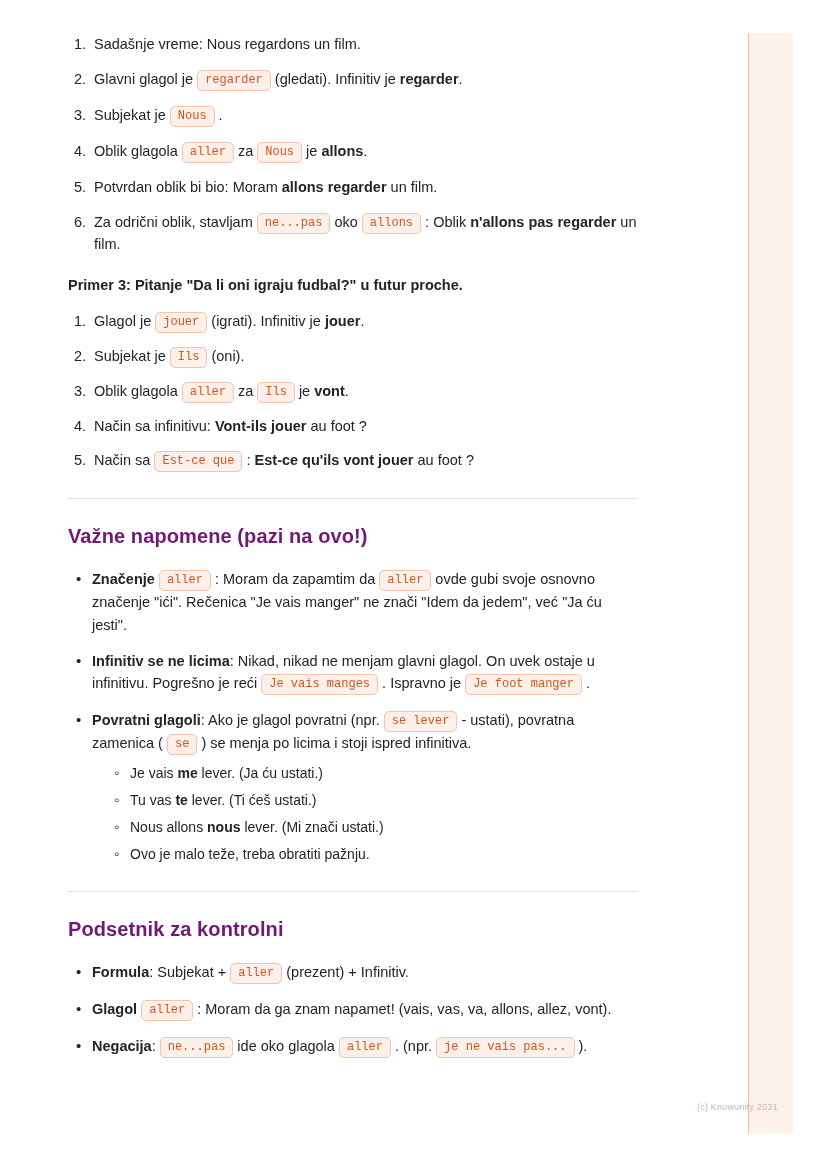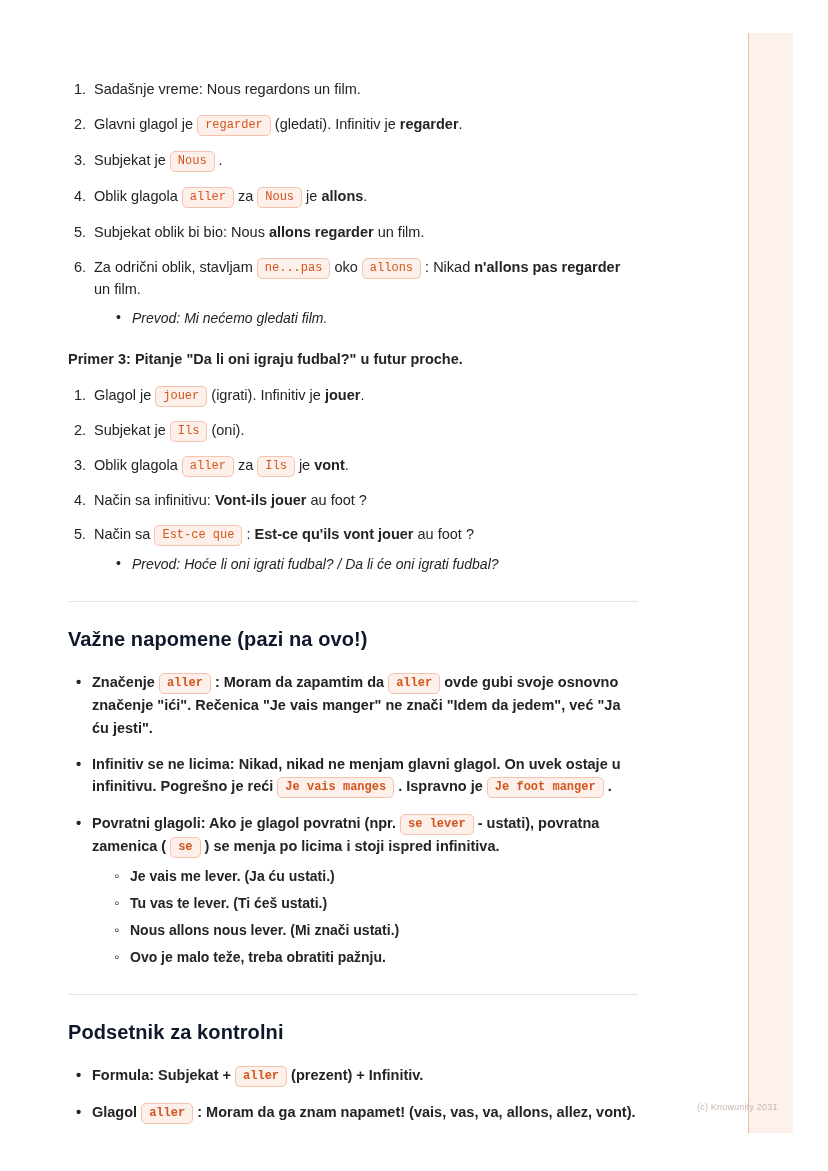--- a/index.html
+++ b/index.html
@@ -37,37 +37,35 @@
     top: 1102px;
     font-size: 9px;
     color: #c9b6ae;
     letter-spacing: 0.2px;
   }
   .content {
     position: absolute;
     left: 68px;
     top: 34px;
     width: 570px;
-    margin-top: 45px;
   }
   ol, ul {
     margin: 0;
     padding: 0 0 0 22px;
   }
   ol { list-style: decimal; }
   ol > li {
     margin-bottom: 14px;
     font-size: 14.5px;
     line-height: 1.45;
     padding-left: 4px;
   }
   ul.dash {
     list-style: none;
     padding-left: 6px;
-    font-weight: bold;
   }
   ul.dash > li {
     position: relative;
     padding-left: 18px;
     margin-bottom: 14px;
     font-size: 14.5px;
     line-height: 1.55;
   }
   ul.dash > li::before {
     content: "\2022";
@@ -114,21 +112,21 @@
     vertical-align: 1px;
   }
   .para-head {
     font-size: 14.5px;
     font-weight: bold;
     margin: 22px 0 18px 0;
     color: #222426;
   }
   h2.section {
     font-size: 20px;
-    color: #0f172a;
+    color: #701a75;
     font-weight: bold;
     margin: 0 0 20px 0;
     letter-spacing: 0.1px;
   }
   hr.sep {
     border: none;
     border-top: 1px solid #e3e3e3;
     margin: 26px 0 26px 0;
     width: 570px;
   }
@@ -143,36 +141,32 @@
   <div class="right-panel"></div>
   <div class="watermark">(c) Knowunity 2031</div>
 
   <div class="content">
 
     <ol class="block">
         <li><span>Sadašnje vreme: Nous regardons un film.</span></li>
         <li><span>Glavni glagol je </span><code>regarder</code><span> (gledati). Infinitiv je </span><strong>regarder</strong><span>.</span></li>
         <li><span>Subjekat je </span><code>Nous</code><span> .</span></li>
         <li><span>Oblik glagola </span><code>aller</code><span> za </span><code>Nous</code><span> je </span><strong>allons</strong><span>.</span></li>
-        <li><span>Subjekat oblik bi bio: Nous </span><strong>allons regarder</strong><span> un film.</span></li>
-        <li><span>Za odrični oblik, stavljam </span><code>ne...pas</code><span> oko </span><code>allons</code><span> : Nikad </span><strong>n'allons pas regarder</strong><span> un film.</span><ul class="sub ">
-            <li><em>Prevod: Mi nećemo gledati film.</em></li>
-          </ul></li>
+        <li><span>Potvrdan oblik bi bio: Moram </span><strong>allons regarder</strong><span> un film.</span></li>
+        <li><span>Za odrični oblik, stavljam </span><code>ne...pas</code><span> oko </span><code>allons</code><span> : Oblik </span><strong>n'allons pas regarder</strong><span> un film.</span></li>
       </ol>
 
     <div class="para-head">Primer 3: Pitanje "Da li oni igraju fudbal?" u futur proche.</div>
 
     <ol class="block list-tight">
         <li><span>Glagol je </span><code>jouer</code><span> (igrati). Infinitiv je </span><strong>jouer</strong><span>.</span></li>
         <li><span>Subjekat je </span><code>Ils</code><span> (oni).</span></li>
         <li><span>Oblik glagola </span><code>aller</code><span> za </span><code>Ils</code><span> je </span><strong>vont</strong><span>.</span></li>
         <li><span>Način sa infinitivu: </span><strong>Vont-ils jouer</strong><span> au foot ?</span></li>
-        <li><span>Način sa </span><code>Est-ce que</code><span> : </span><strong>Est-ce qu'ils vont jouer</strong><span> au foot ?</span><ul class="sub ">
-            <li><em>Prevod: Hoće li oni igrati fudbal? / Da li će oni igrati fudbal?</em></li>
-          </ul></li>
+        <li><span>Način sa </span><code>Est-ce que</code><span> : </span><strong>Est-ce qu'ils vont jouer</strong><span> au foot ?</span></li>
       </ol>
 
     <hr class="sep">
 
     <h2 class="section">Važne napomene (pazi na ovo!)</h2>
 
     <ul class="dash">
         <li><strong>Značenje </strong><code>aller</code><span> : Moram da zapamtim da </span><code>aller</code><span> ovde gubi svoje osnovno značenje "ići". Rečenica "Je vais manger" ne znači "Idem da jedem", već "Ja ću jesti".</span></li>
         <li><strong>Infinitiv se ne licima</strong><span>: Nikad, nikad ne menjam glavni glagol. On uvek ostaje u infinitivu. Pogrešno je reći </span><code>Je vais manges</code><span> . Ispravno je </span><code>Je foot manger</code><span> .</span></li>
         <li><strong>Povratni glagoli</strong><span>: Ako je glagol povratni (npr. </span><code>se lever</code><span> - ustati), povratna zamenica ( </span><code>se</code><span> ) se menja po licima i stoji ispred infinitiva.</span><ul class="sub circ">
@@ -183,16 +177,17 @@
           </ul></li>
       </ul>
 
     <hr class="sep">
 
     <h2 class="section">Podsetnik za kontrolni</h2>
 
     <ul class="dash">
         <li><strong>Formula</strong><span>: Subjekat + </span><code>aller</code><span> (prezent) + Infinitiv.</span></li>
         <li><strong>Glagol </strong><code>aller</code><span> : Moram da ga znam napamet! (vais, vas, va, allons, allez, vont).</span></li>
+        <li><strong>Negacija</strong><span>: </span><code>ne...pas</code><span> ide oko glagola </span><code>aller</code><span> . (npr. </span><code>je ne vais pas...</code><span> ).</span></li>
       </ul>
 
   </div>
 </div>
 
 </body></html>

